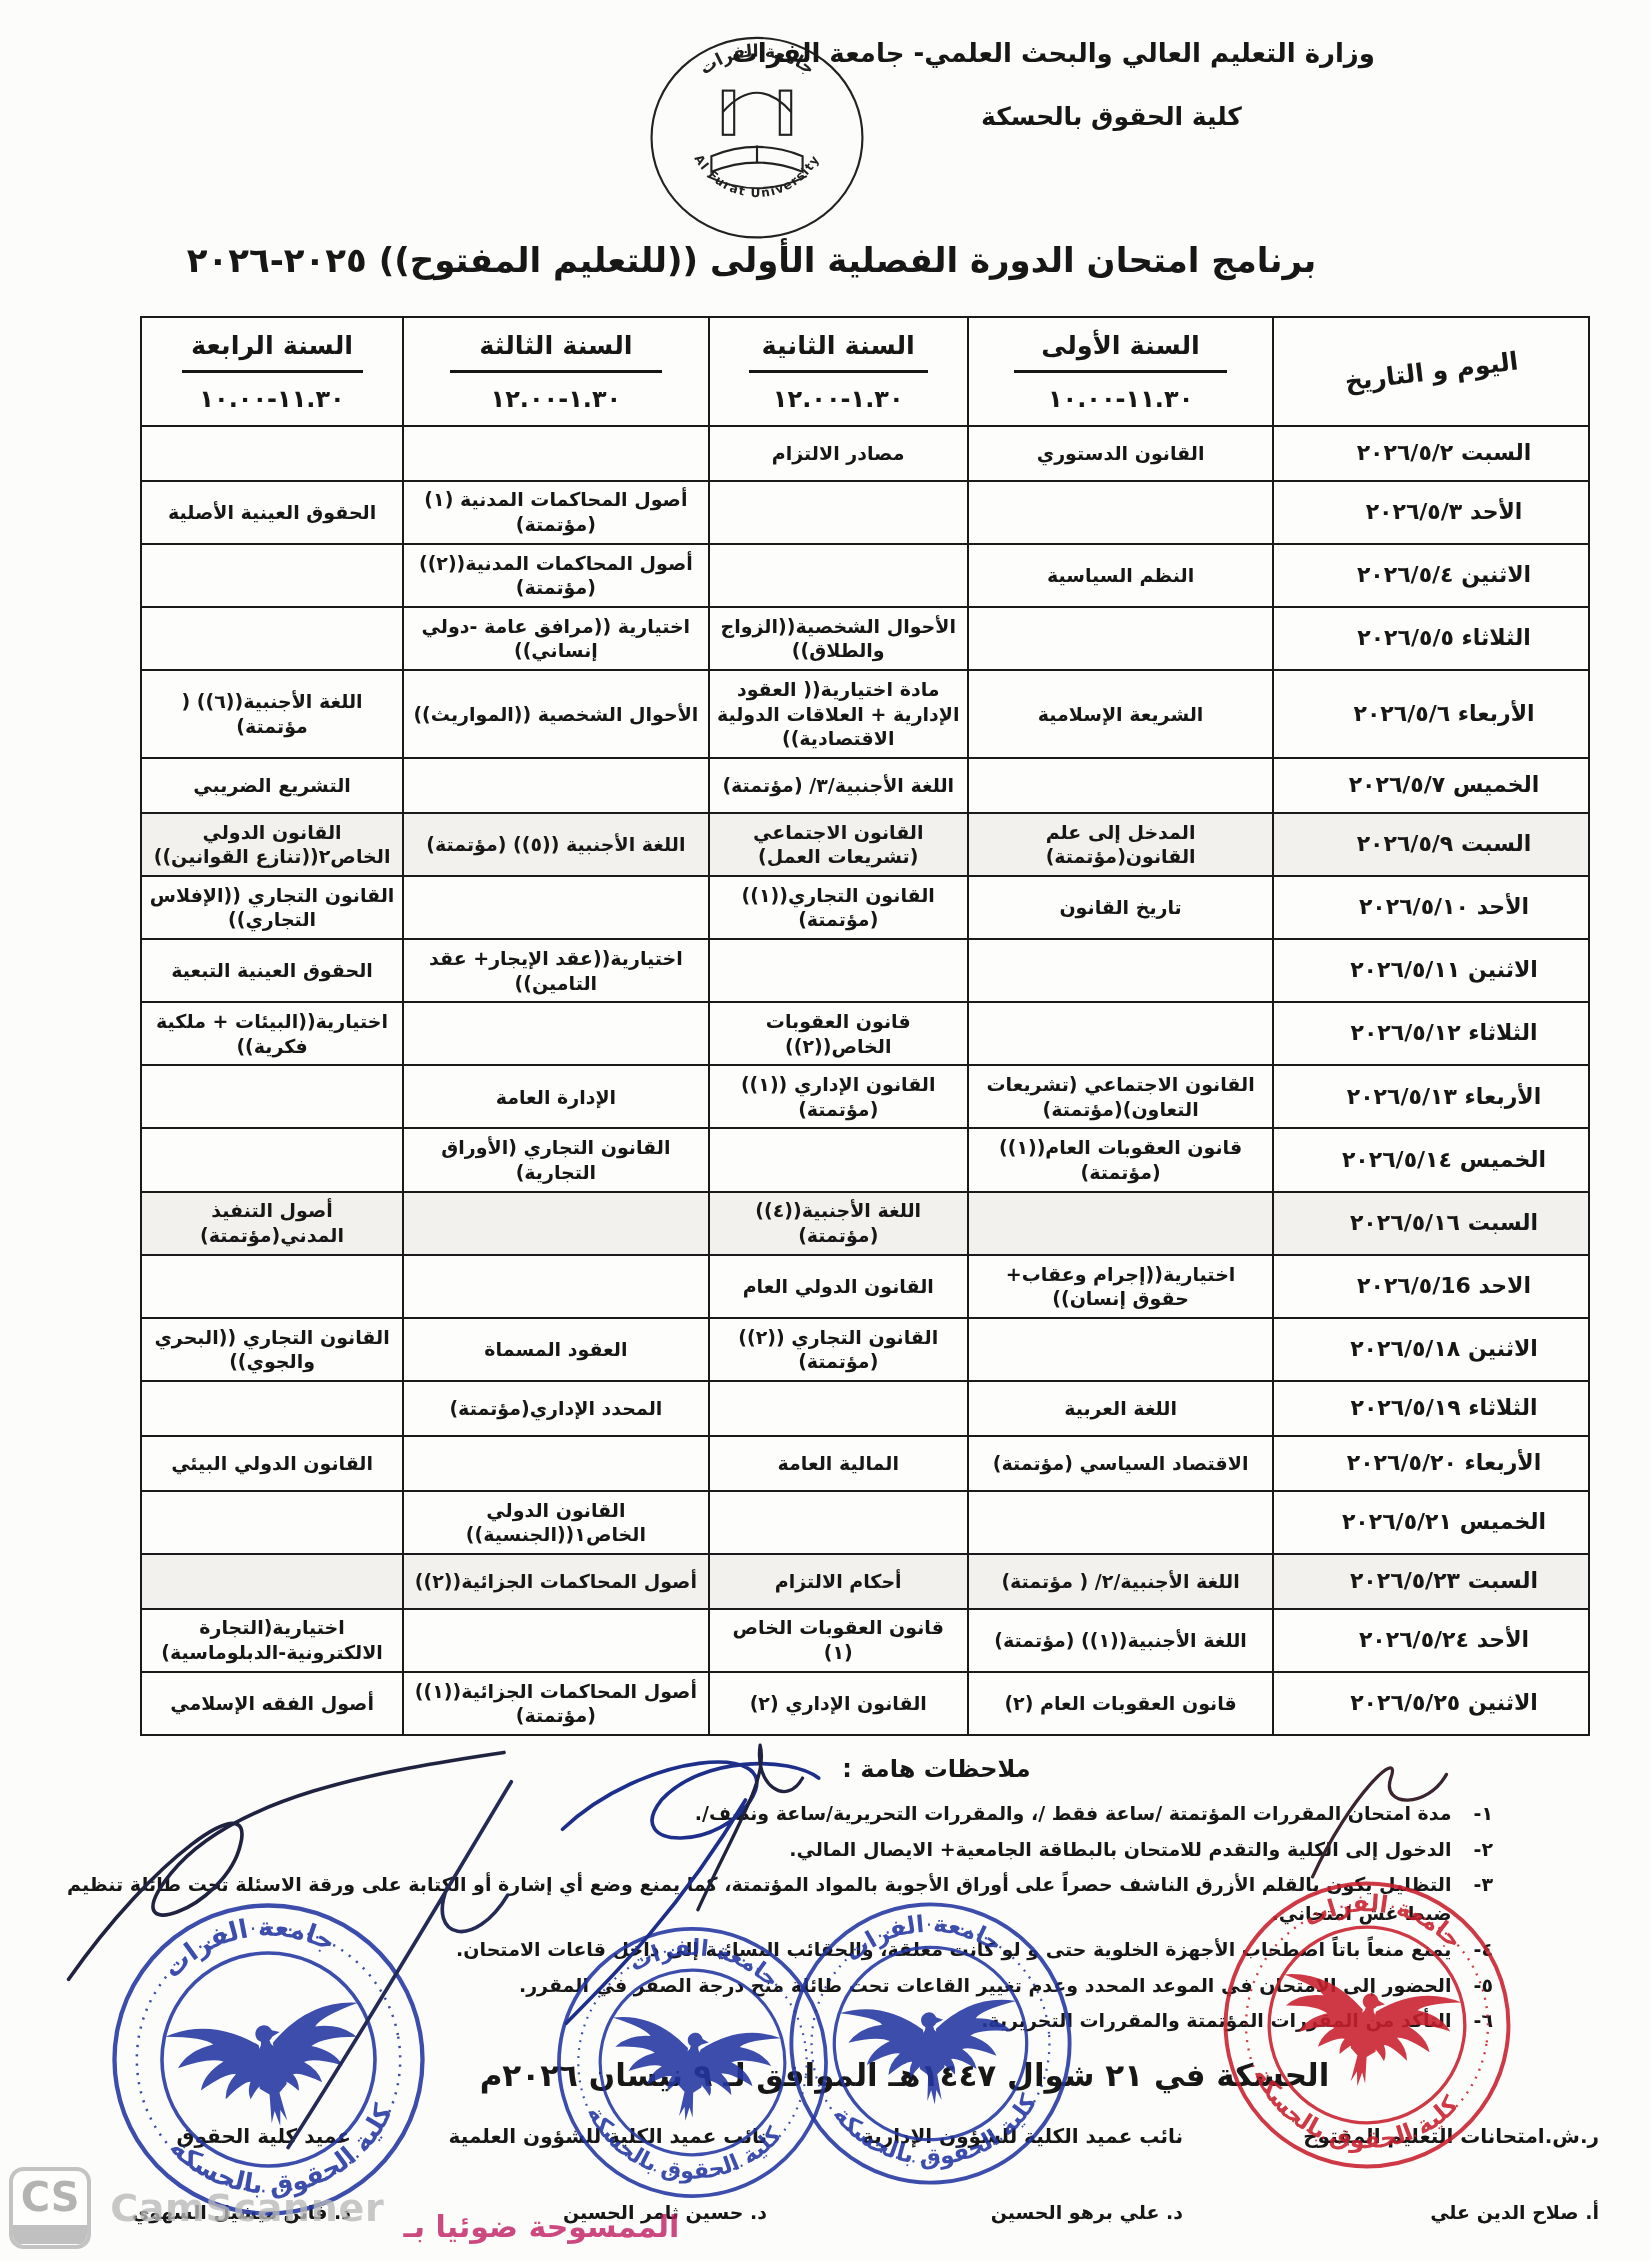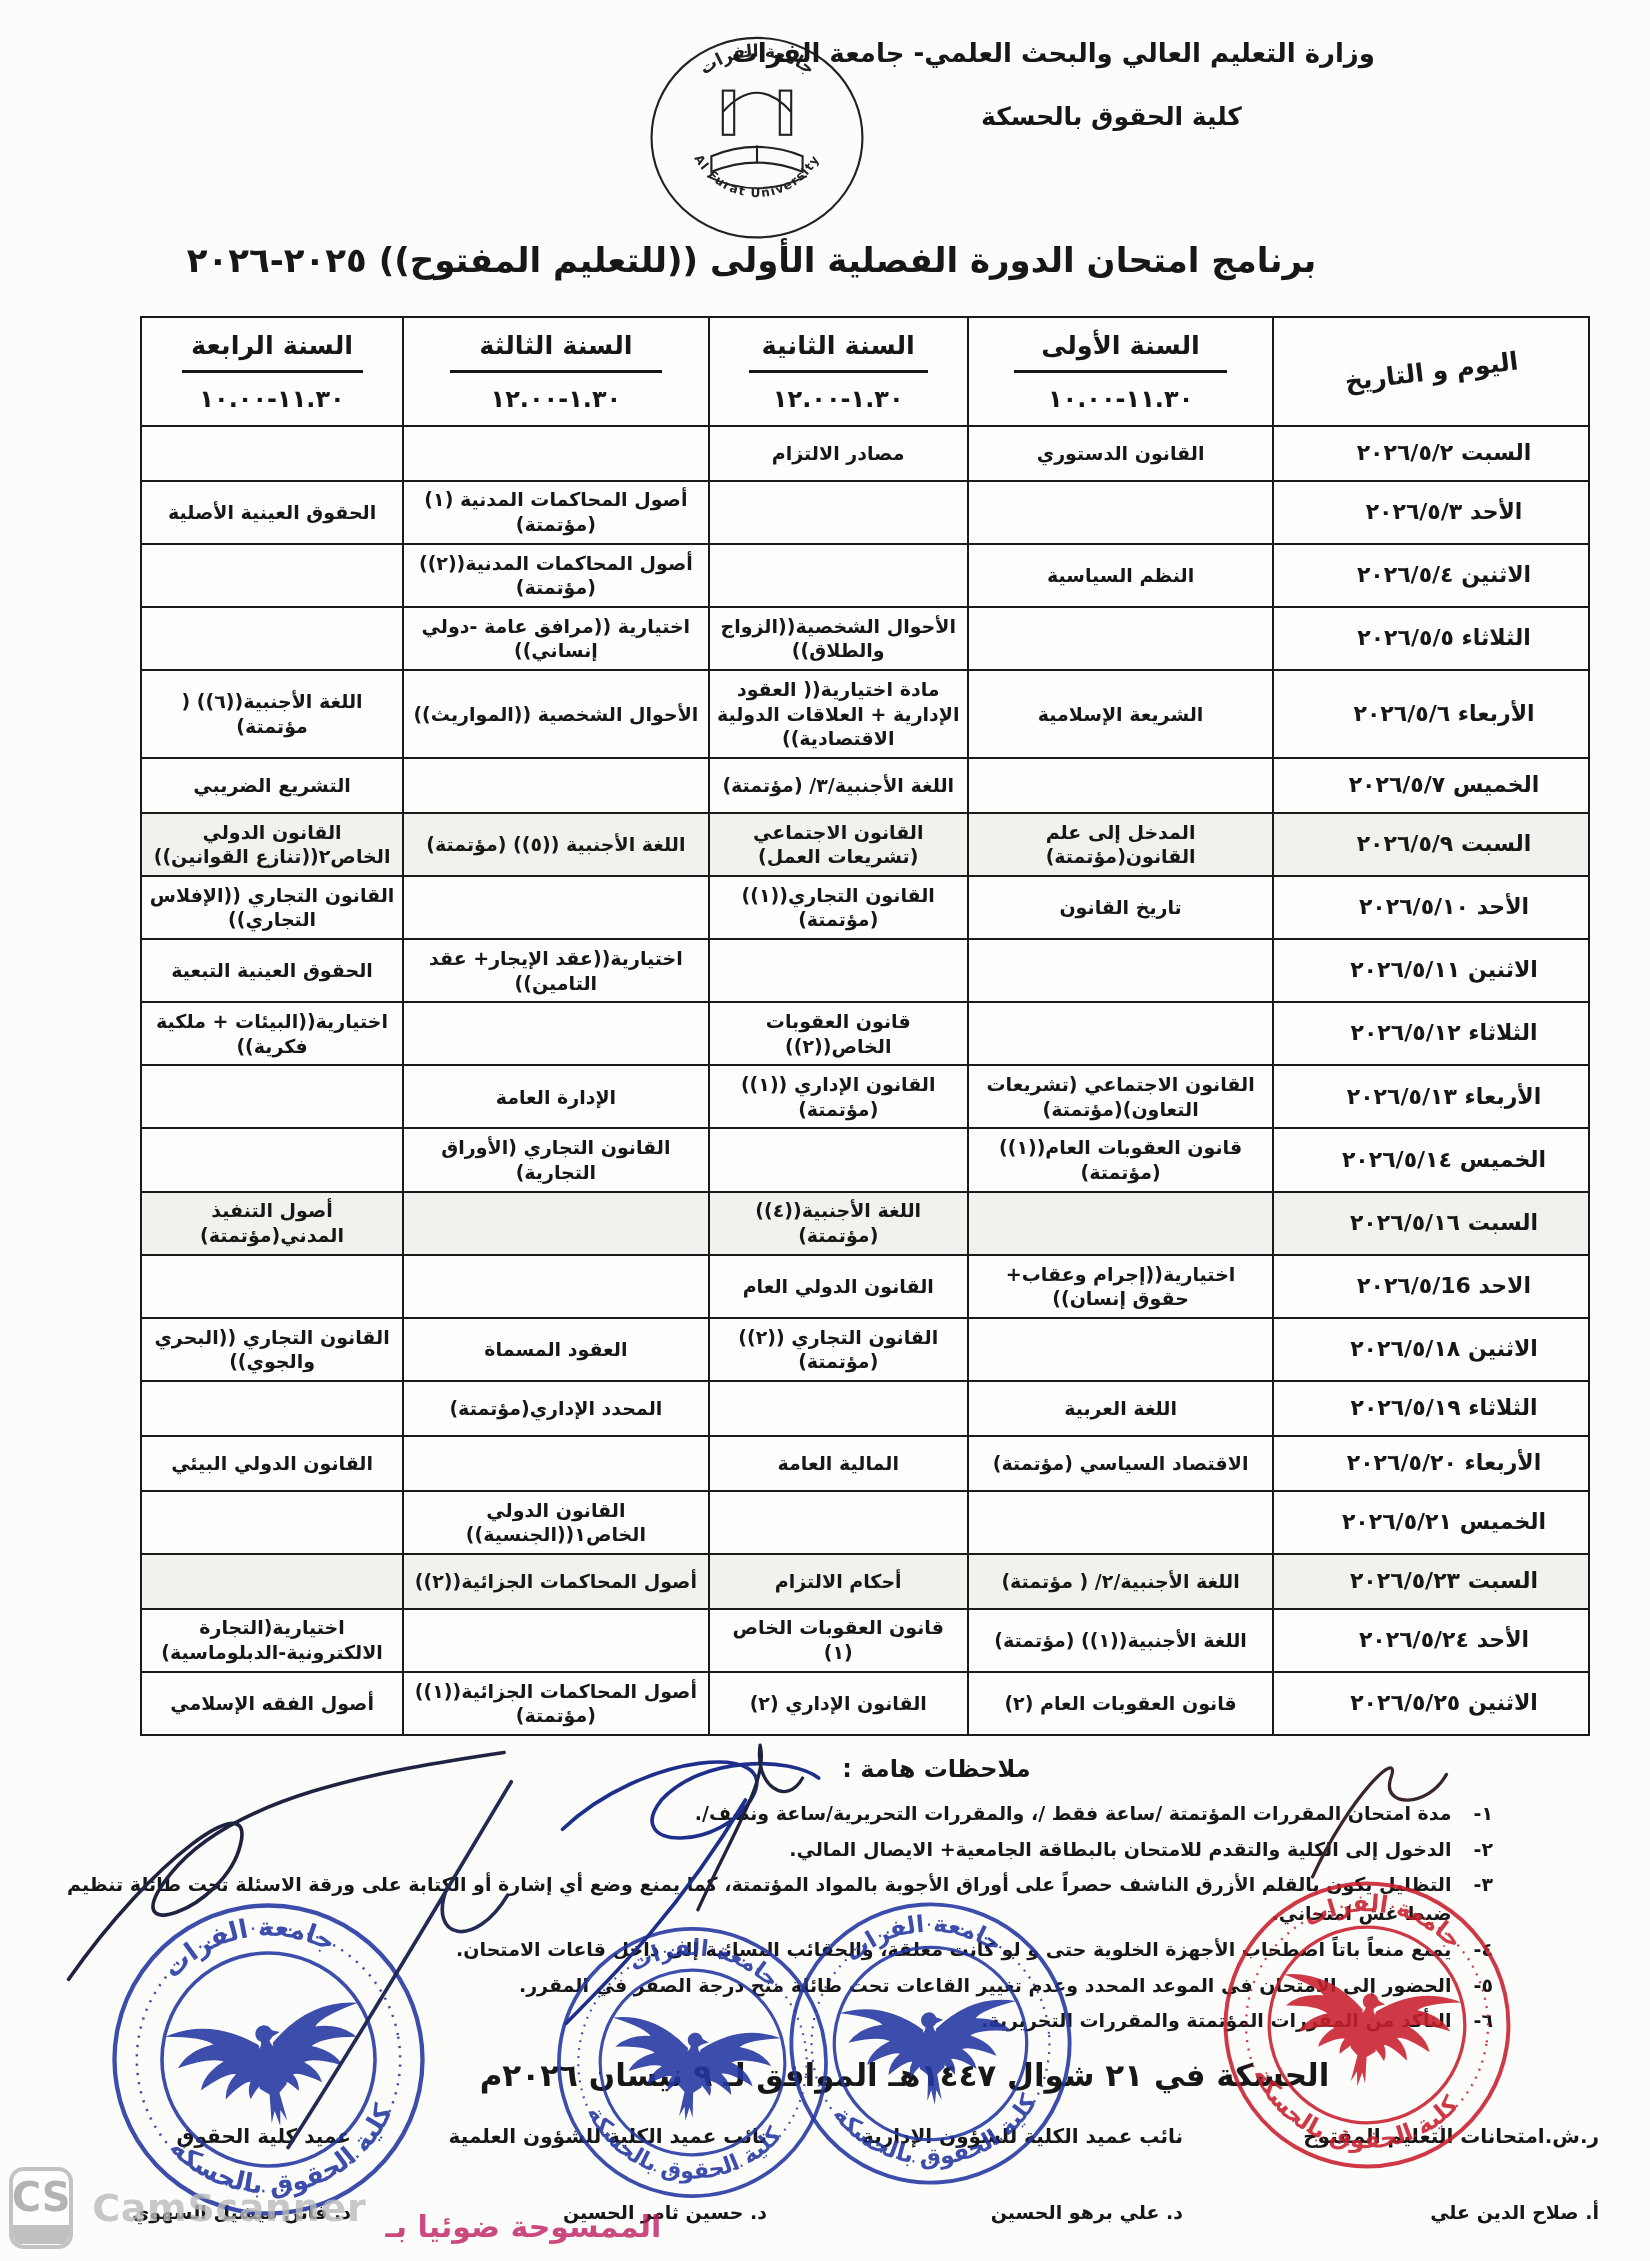--- a/index.html
+++ b/index.html
@@ -55,21 +55,21 @@
   .stamp.blue text{fill:#2336a2;}
   .stamp.red .ring, .stamp.red .dots{stroke:#c81f2d;}
   .stamp.red .glyph{fill:#c81f2d;}
   .stamp.red text{fill:#c81f2d;}
   .stamp .ring-text{font-size:36px; font-weight:bold; letter-spacing:2px;}
   .stamp .dots{fill:none; stroke-dasharray:3 10; stroke-width:3.5;}
   .ink-layer{position:absolute; left:0; top:0; pointer-events:none;}
   .ink-layer path{fill:none; stroke-linecap:round; stroke-linejoin:round;}
   
   .camscanner{position:absolute; left:10.2px; bottom:11.7px; display:flex; align-items:center; gap:19px; opacity:.78;}
-  .cs-badge{width:64px; height:82px; border:4.4px solid #b4b4b4; border-radius:14.6px; background:#fff;
+  .cs-badge{width:82px; height:82px; border:4.4px solid #b4b4b4; border-radius:14.6px; background:#fff;
     display:flex; flex-direction:column; justify-content:center; align-items:center; box-sizing:border-box; overflow:hidden;}
   .cs-badge .cs-txt{font-size:40px; color:#9f9f9f; line-height:1; margin-top:4.4px;}
   .cs-badge .cs-bar{width:100%; height:19px; background:#b0b0b0; margin-top:7.3px;}
   .cs-latin{font-size:38px; color:#b9b9b9; letter-spacing:0.7px;}
   .cs-arabic{font-size:30px; color:#be185d;margin-top:36px;}
 </style>
 </head>
 <body>
 
 <div class="page">

